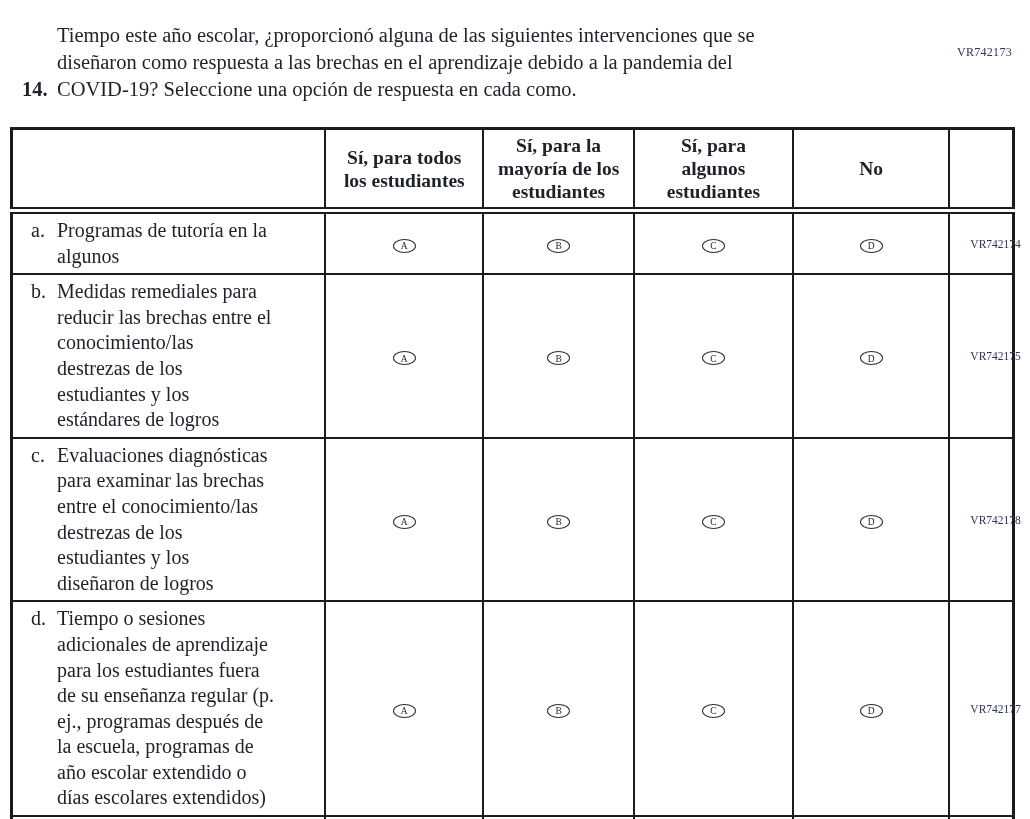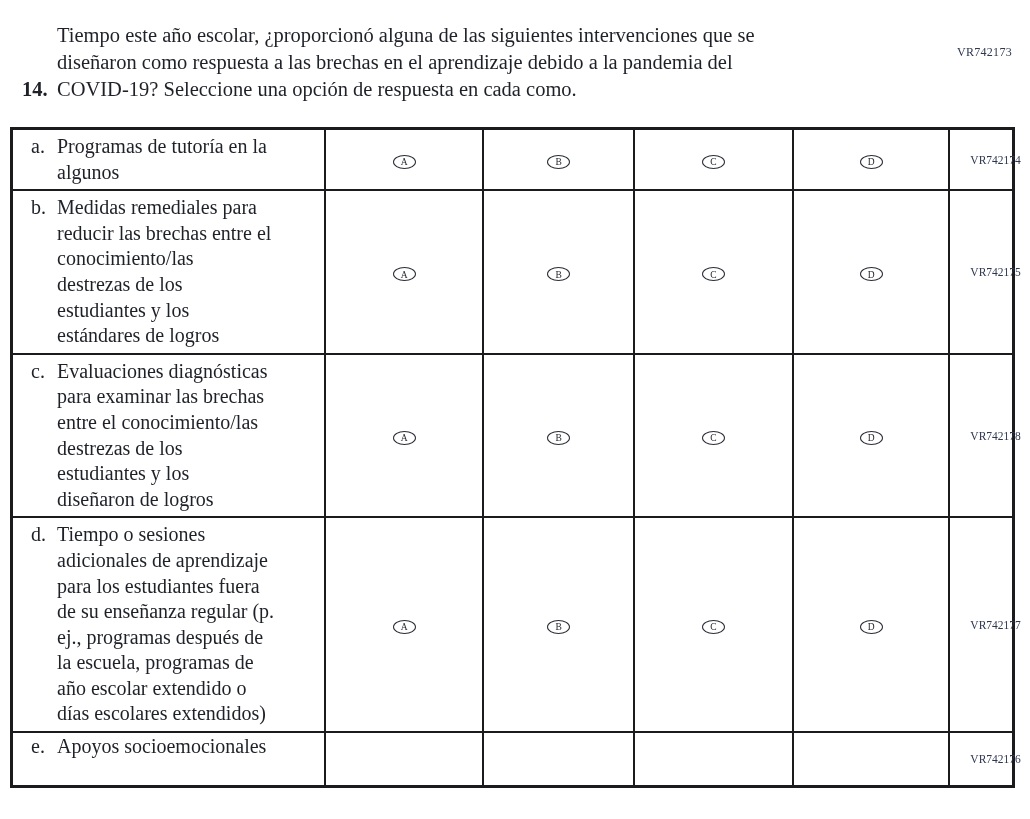--- a/index.html
+++ b/index.html
@@ -126,20 +126,33 @@
   <table class="survey">
     <colgroup>
       <col style="width:313px">
         <col style="width:158px">
         <col style="width:150px">
       <col style="width:159px">
         <col style="width:156px">
         <col style="width:64px">
     </colgroup>
     <tbody>
+        <tr style="height:76px">
+      <th></th>
+      <th>Sí, para todos
+los estudiantes</th>
+      <th>Sí, para la
+mayoría de los
+estudiantes</th>
+      <th>Sí, para
+algunos
+estudiantes</th>
+      <th>No</th>
+      <th></th>
+    </tr>
 
     <tr style="height:54px">
       <td class="label-cell">
         <div class="label-wrap">
           <span class="row-letter">a.</span>
           <span class="row-label">Programas de tutoría en la
 algunos</span>
         </div>
       </td>
       <td class="bubble-cell"><span class="bubble">

